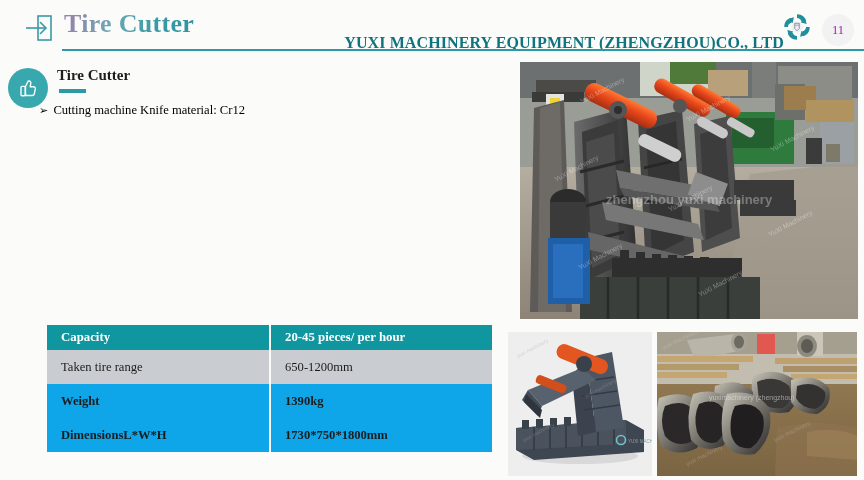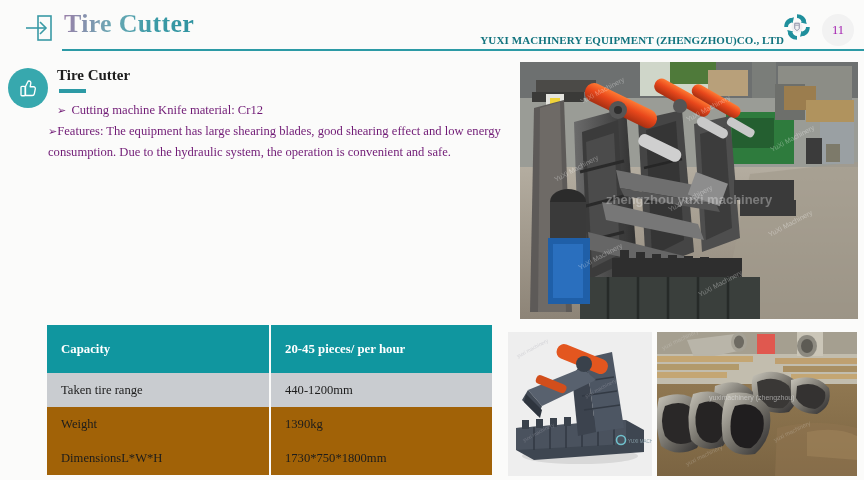--- a/index.html
+++ b/index.html
@@ -41,21 +41,21 @@
     background-clip: text;
     color: transparent;
     -webkit-text-fill-color: transparent;
     white-space: nowrap;
   }
   .hdr-company {
     position: absolute;
     right: 80px; top: 34px;
     font-family: "Liberation Serif", serif;
     font-weight: bold;
-    font-size: 11px;
+    font-size: 16px;
     color: #11737e;
     letter-spacing: .1px;
     white-space: nowrap;
   }
   .hdr-logo {
     position: absolute;
     right: 52px; top: 12px;
     width: 30px; height: 30px;
   }
   .hdr-pagenum {
@@ -105,26 +105,26 @@
   }
   .section-underline {
     position: absolute;
     left: 59px; top: 33px;
     width: 27px; height: 3.5px;
     background: #2c9aa5;
   }
 
   .body-text {
     position: absolute;
-    left: 48px; top: 44px;
+    left: 30px; top: 44px;
     width: 460px;
     font-family: "Liberation Serif", serif;
     font-size: 12.6px;
     line-height: 21px;
-    color: #701a75;
+    color: #000000;
   }
   .body-text p {
     margin: 0;
     text-indent: 0;
   }
   .body-text p.first { padding-left: 9px; }
   .bullet { font-size: 11px; margin-right: 2px; }
   .bullet-sp { font-size: 11px; }
 
   
@@ -143,28 +143,28 @@
     text-align: left;
     vertical-align: middle;
     border: none;
     color: #1c1c1c;
   }
   .spec-table th {
     background: #10969f;
     color: #ffffff;
     font-weight: bold;
     font-size: 12.8px;
-    height: 48px;
+    height: 25px;
   }
   .spec-table th.c1 { border-right: 2px solid #fbfbfa; }
   .spec-table td.c1 { border-right: 2px solid #fbfbfa; }
   .spec-table col.col1 { width: 223px; }
   .spec-table col.col2 { width: 222px; }
   .row-a td { background: #c9ccd0; }
-  .row-b td { background: #a16207; }
+  .row-b td { background: #0ea5e9; font-weight: bold; }
 
   
   .img-main {
     position: absolute;
     left: 520px; top: 62px;
     width: 338px; height: 257px;
     overflow: hidden;
     background: #6b6f6a;
   }
   .img-bl {
@@ -230,38 +230,37 @@
       <path d="M9.5 10.5 L9.5 19.5 L16.2 19.5 C17.3 19.5 18.1 18.8 18.3 17.8 L19.3 12.8 C19.5 11.7 18.7 10.7 17.6 10.7 L14.2 10.7 L14.8 7.3 C15 6.1 14.2 5 13 5 C12.4 5 11.9 5.4 11.7 6 L9.5 10.5 Z" fill="none" stroke="#ffffff" stroke-width="1.35" stroke-linejoin="round"></path>
       <rect x="5" y="10.3" width="4.2" height="9.4" rx="0.9" fill="none" stroke="#ffffff" stroke-width="1.35"></rect>
     </svg>
   </div>
 
   <div class="section-title">Tire Cutter</div>
   <div class="section-underline"></div>
 
   <div class="body-text">
     <p class="first"><span class="bullet">➢</span> <span>Cutting machine Knife material: Cr12</span></p>
-    <p><span class="bullet-sp">➢</span><span>Features: The equipment has large shearing blades, good shearing effect and low energy consumption. Due to the hydraulic system, the operation is convenient and safe.</span></p>
   </div>
 
   <table class="spec-table">
     <colgroup>
         <col class="col1">
         <col class="col2">
       </colgroup>
     <thead>
       <tr>
         <th class="c1">Capacity</th>
         <th>20-45 pieces/ per hour</th>
       </tr>
     </thead>
     <tbody>
       <tr class="row-a">
         <td class="c1">Taken tire range</td>
-        <td>440-1200mm</td>
+        <td>650-1200mm</td>
       </tr>
       <tr class="row-b">
         <td class="c1">Weight</td>
         <td>1390kg</td>
       </tr>
       <tr class="row-b">
         <td class="c1">DimensionsL*W*H</td>
         <td>1730*750*1800mm</td>
       </tr>
 

